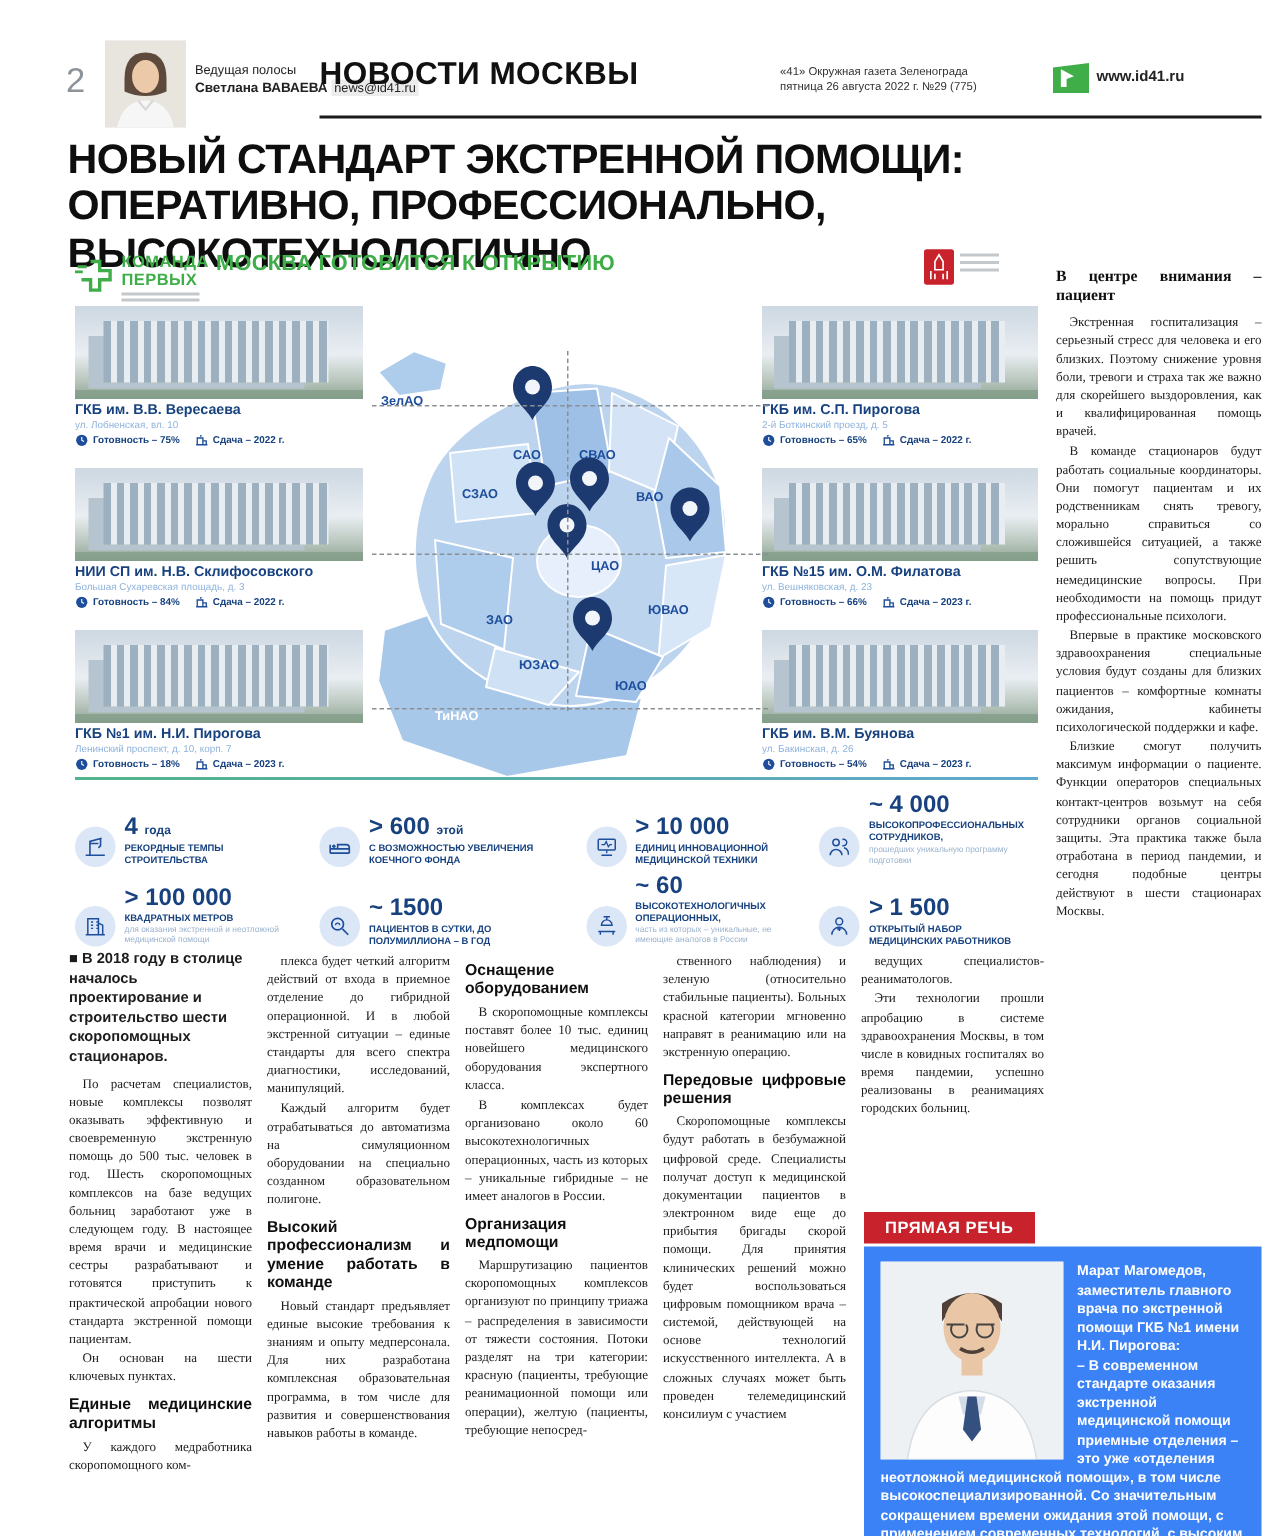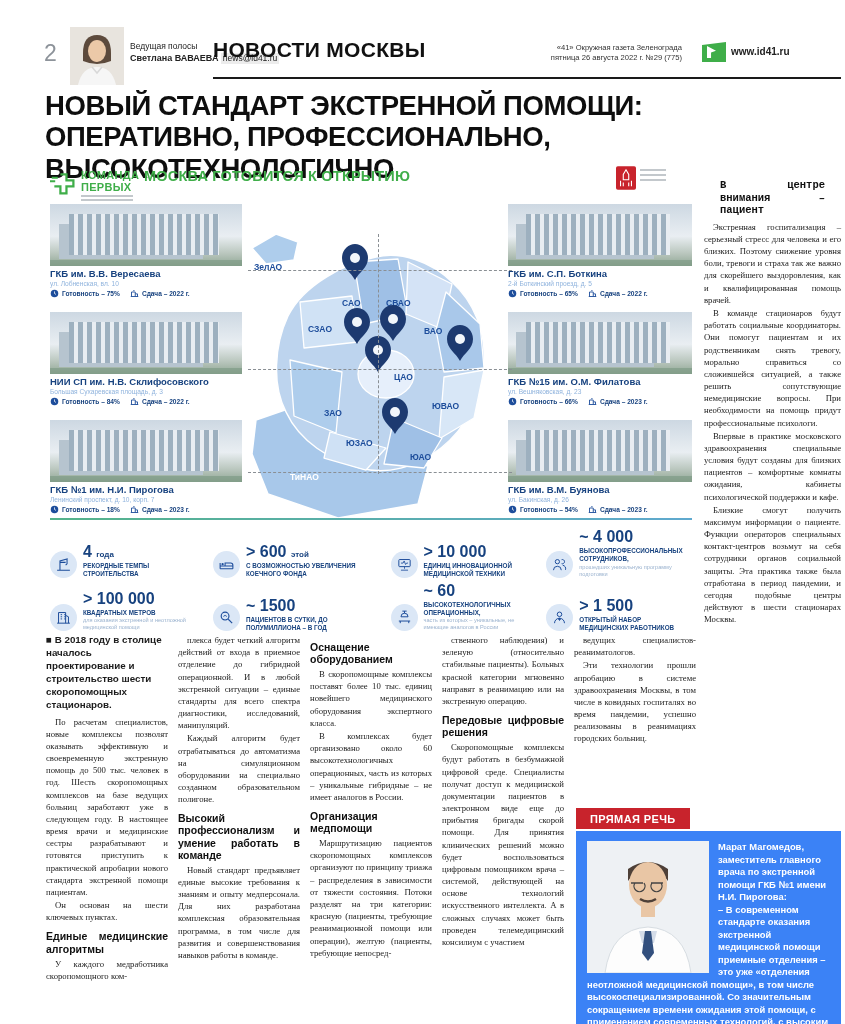--- a/index.html
+++ b/index.html
@@ -7,21 +7,21 @@
        font-family:"Liberation Sans",sans-serif;color:#1a1a1a;-webkit-font-smoothing:antialiased}
   .abs{position:absolute}
 
   
   .page-num{left:44px;top:40px;font-size:23px;color:#8d939a;font-weight:400}
   .avatar{left:70px;top:27px;width:54px;height:58px;overflow:hidden;background:#dfe3e6}
   .editor{left:130px;top:41px;font-size:8.5px;line-height:1.3;color:#222}
   .editor b{font-size:9px}
   .editor .mail{background:#ececec;padding:0 2px;display:inline-block;margin-top:1px}
   .section-title{left:213px;top:38px;font-size:21px;font-weight:800;letter-spacing:.3px;color:#111}
-  .issue{left:507px;top:43px;width:175px;text-align:right;font-size:7.6px;line-height:1.35;color:#333}
+  .issue{left:520px;top:43px;width:175px;font-size:7.6px;line-height:1.35;color:#333}
   .id41-logo{left:702px;top:42px;width:24px;height:20px;background:#3fae49;clip-path:polygon(0 15%,100% 0,100% 100%,0 100%)}
   .id41-logo:after{content:"";position:absolute;left:5px;top:4px;width:9px;height:12px;background:#fff;clip-path:polygon(0 0,100% 40%,45% 55%,45% 100%,0 100%)}
   .site-url{left:731px;top:46px;font-size:10px;font-weight:700;color:#222}
   .header-rule{left:213px;top:77px;width:628px;height:2px;background:#1a1a1a}
 
   
   .headline{left:45px;top:90px;width:770px;font-size:27.5px;line-height:1.14;font-weight:800;
             letter-spacing:-.4px;color:#0e0e0e;text-transform:uppercase}
 
   
@@ -69,21 +69,21 @@
   .cols{left:46px;top:634px;width:652px;height:386px;display:flex;gap:10px;overflow:hidden}
   .col{width:122px;flex:none;font-family:"Liberation Serif",serif;font-size:8.7px;line-height:1.4;
        text-align:justify;color:#1c1c1c}
   .col p{margin:0 0 1px;text-indent:9px}
   .col p.lead{font-family:"Liberation Sans",sans-serif;font-weight:700;font-size:9.8px;line-height:1.32;
        text-indent:0;text-align:left;margin-bottom:4px}
   .col h3{font-family:"Liberation Sans",sans-serif;font-size:10.5px;line-height:1.15;margin:7px 0 3px;color:#0f0f0f}
 
   .sidebar{left:704px;top:179px;width:137px;font-family:"Liberation Serif",serif;font-size:8.7px;
            line-height:1.4;text-align:justify;color:#1c1c1c}
-  .sidebar h3{font-family:Liberation Mono, monospace;font-size:10.5px;line-height:1.2;margin:0 16px 4px;color:#0f0f0f}
+  .sidebar h3{font-family:Liberation Serif, serif;font-size:10.5px;line-height:1.2;margin:0 0 4px;color:#0f0f0f}
   .sidebar p{margin:0 0 1px;text-indent:9px}
 
   
   .quote{left:576px;top:808px;width:284px;height:257px}
   .quote-label{display:inline-block;background:#c8232c;color:#fff;font-weight:800;font-size:11px;
                letter-spacing:.4px;padding:5px 14px 4px;position:relative;z-index:2}
   .quote-green{position:absolute;left:0;top:23px;width:265px;height:234px;background:#3b82f6;
                padding:10px 11px;box-sizing:border-box;color:#fff}
   .quote-photo{float:left;width:122px;height:132px;margin:0 9px 5px 0;background:#eef1f4;overflow:hidden}
   .quote-text{font-size:9.4px;font-weight:700;line-height:1.33}
@@ -216,21 +216,21 @@
               <path d="M4.5 4V1.3l2.2.8-2.2.9" fill="#1d4d9b"></path>
             </svg>
             <span>Сдача – 2023 г.</span>
           </span>
         </div>
       </div>
     </div>
   <div class="abs hcards right">
       <div class="hcard">
         <div class="bimg"></div>
-        <div class="hname">ГКБ им. С.П. Боткина</div>
+        <div class="hname">ГКБ им. С.П. Пирогова</div>
         <div class="haddr">2-й Боткинский проезд, д. 5</div>
         <div class="hmeta">
           <span class="hstat">
             <svg class="mic" viewBox="0 0 12 12">
               <circle cx="6" cy="6" r="5" fill="#1d4d9b"></circle>
               <path d="M6 3.2V6l2 1.2" stroke="#fff" stroke-width="1" fill="none"></path>
             </svg>
             <span>Готовность – 65%</span>
           </span>
           <span class="hstat">

